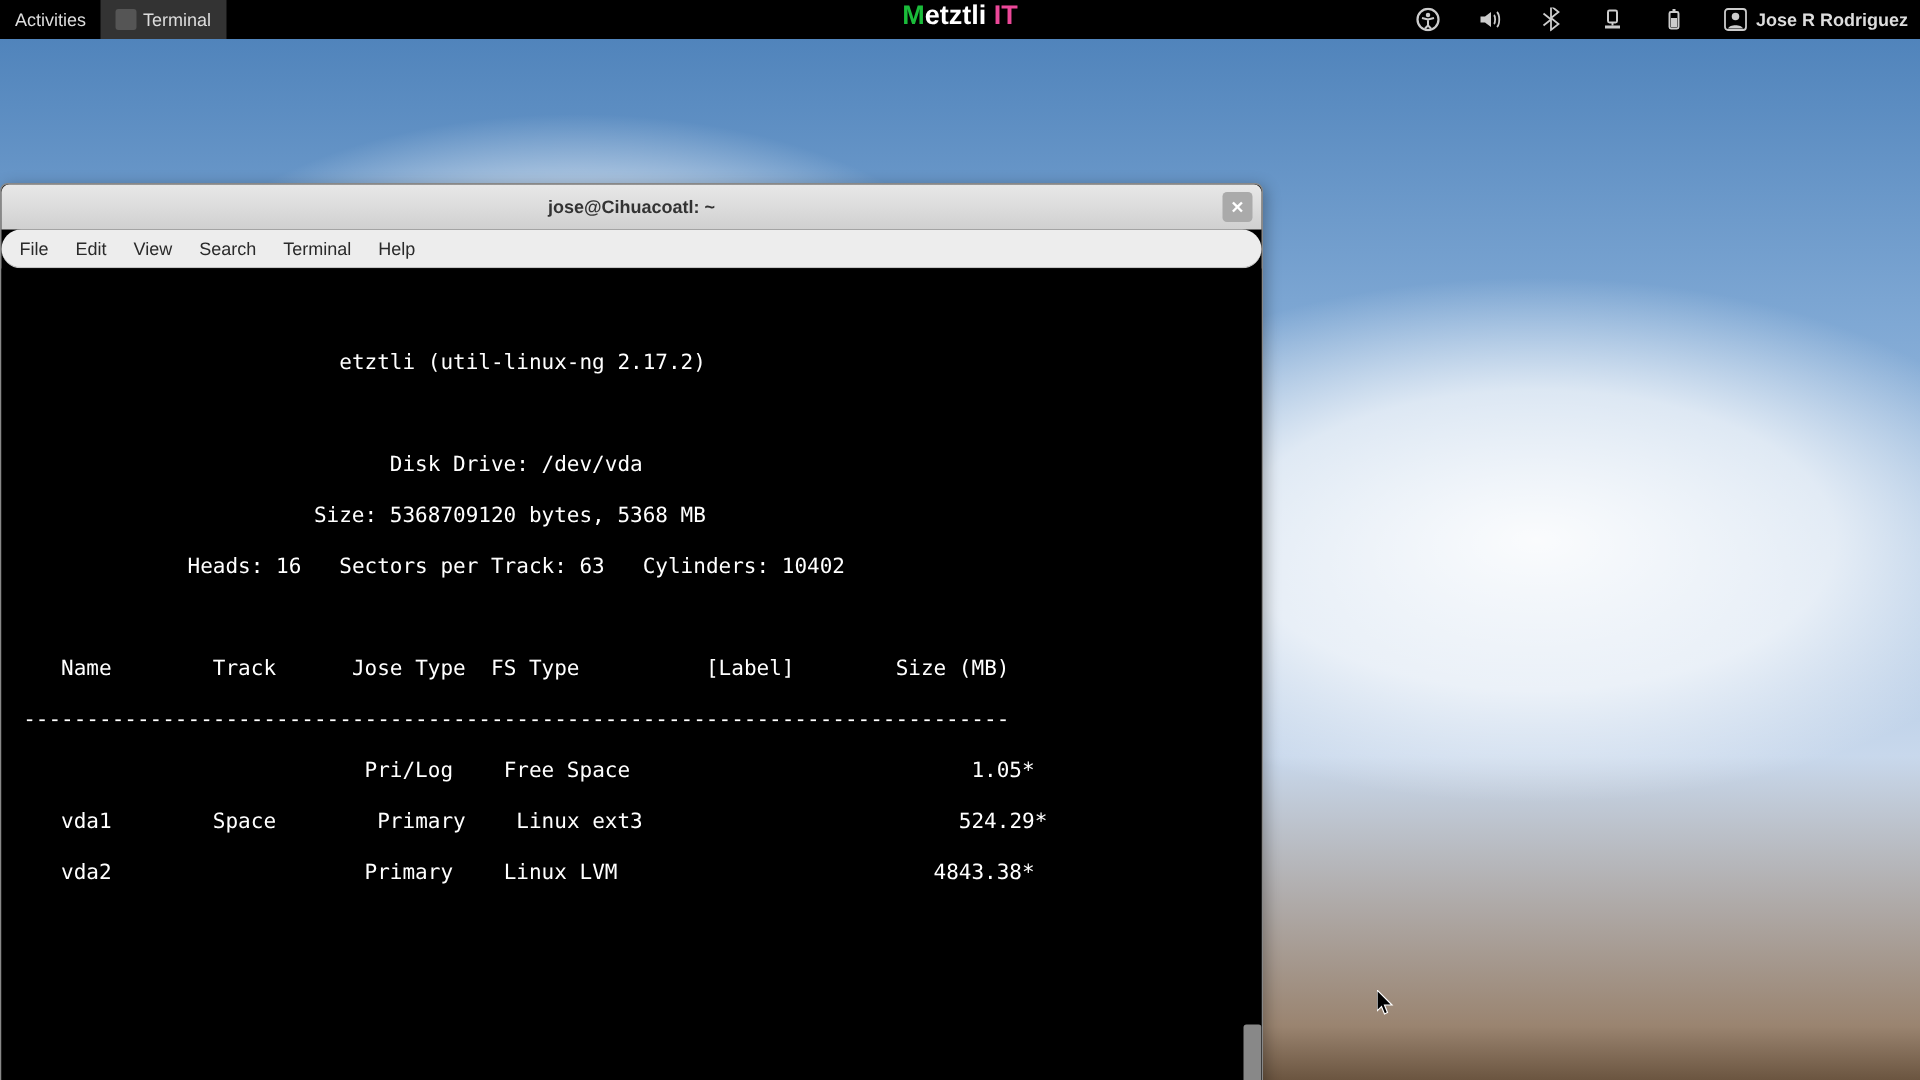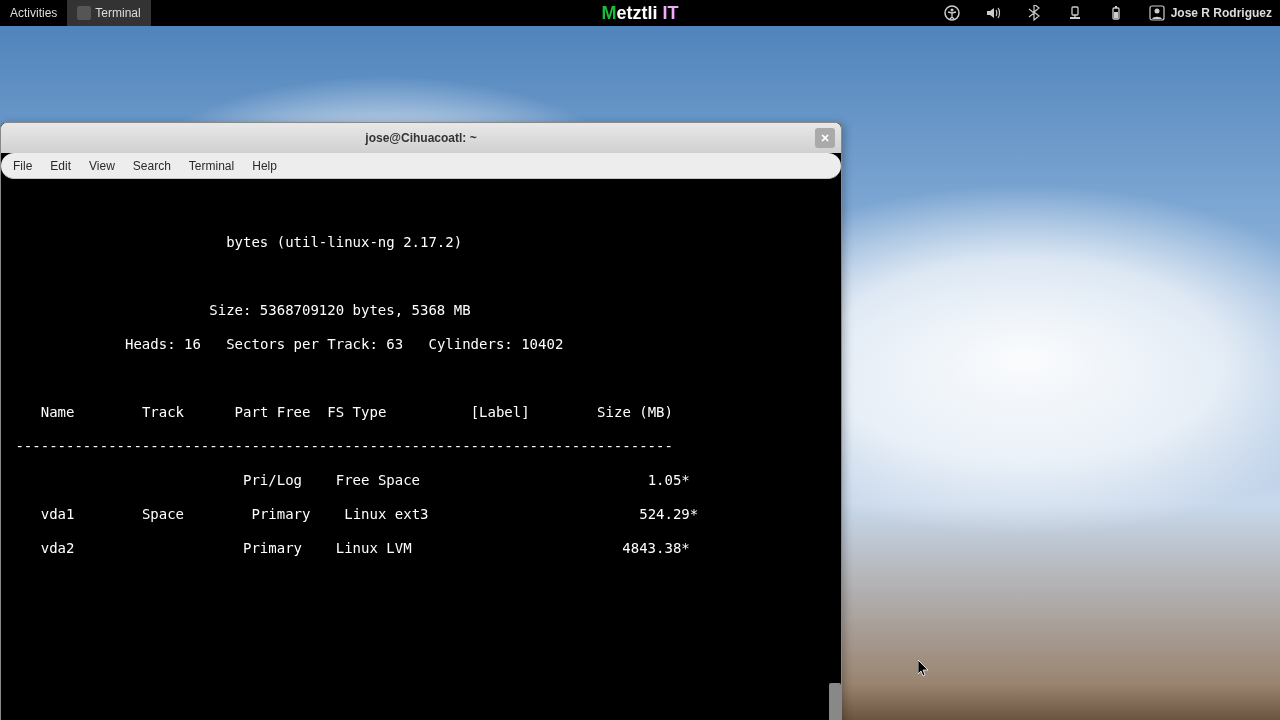--- a/index.html
+++ b/index.html
@@ -12,30 +12,30 @@
     background: 
       radial-gradient(ellipse 400px 200px at 30% 30%, rgba(255,255,255,0.9) 0%, rgba(255,255,255,0.6) 40%, transparent 70%),
       radial-gradient(ellipse 500px 250px at 80% 50%, rgba(255,255,255,0.95) 0%, rgba(255,255,255,0.7) 40%, transparent 70%),
       radial-gradient(ellipse 300px 150px at 10% 70%, rgba(255,255,255,0.8) 0%, transparent 70%),
       linear-gradient(to bottom, #4a7fb8 0%, #7fa8d4 30%, #c8d8ec 70%, #9a8470 95%, #6b5540 100%);
   }
   
   .topbar {
     position: relative; z-index: 10;
     height: 26px; background: #000; color: #ddd;
-    display: flex; align-items: center; font-size: 12px;
+    display: flex; font-size: 12px;
   }
   .topbar-left { display: flex; align-items: center; }
   .topbar-item { padding: 0 10px; height: 26px; display: flex; align-items: center; cursor: pointer; }
   .topbar-item.active { background: #333; }
   .topbar-app-icon { width: 14px; height: 14px; background: #555; margin-right: 4px; border-radius: 2px; }
   .topbar-center { position: absolute; left: 50%; transform: translateX(-50%); font-weight: bold; font-size: 18px; }
   .brand-m { color: #1abc3a; }
   .brand-mid { color: #fff; }
-  .brand-it { color: #f0abfc; }
+  .brand-it { color: #ec4899; }
   .topbar-right { margin-left: auto; display: flex; align-items: center; gap: 25px; padding-right: 8px; }
   .status-icon { width: 16px; height: 16px; display: inline-flex; align-items: center; justify-content: center; fill: #ccc; color: #ccc; font-size: 14px; }
   .user-block { display: flex; align-items: center; gap: 6px; font-size: 12px; font-weight: bold; }
   
   .terminal-window {
     position: absolute; left: 0; top: 122px; width: 842px; height: 622px;
     background: #000; border: 1px solid #888; border-radius: 5px 5px 0 0;
     box-shadow: 2px 2px 10px rgba(0,0,0,0.3);
     z-index: 5;
     display: flex; flex-direction: column;
@@ -141,26 +141,27 @@
   <div class="menubar">
     <div class="menu-item">File</div>
     <div class="menu-item">Edit</div>
     <div class="menu-item">View</div>
     <div class="menu-item">Search</div>
     <div class="menu-item">Terminal</div>
     <div class="menu-item">Help</div>
   </div>
   <div class="term-body">
 <div class="term-line"> </div>
-<div class="term-line">                          <span>bytes (util-linux-ng 2.17.2)</span></div>
+<div class="term-line">                          <span>etztli (util-linux-ng 2.17.2)</span></div>
 <div class="term-line"> </div>
+<div class="term-line">                              <span>Disk Drive: /dev/vda</span></div>
 <div class="term-line">                        <span>Size: 5368709120 bytes, 5368 MB</span></div>
 <div class="term-line">              <span>Heads: 16   Sectors per Track: 63   Cylinders: 10402</span></div>
 <div class="term-line"> </div>
-<div class="term-line">    <span>Name</span>        <span>Track</span>      <span>Part Free</span>  <span>FS Type</span>          <span>[Label]</span>        <span>Size (MB)</span></div>
+<div class="term-line">    <span>Name</span>        <span>Track</span>      <span>Jose Type</span>  <span>FS Type</span>          <span>[Label]</span>        <span>Size (MB)</span></div>
 <div class="term-line"> ------------------------------------------------------------------------------</div>
 <div class="term-line">                            <span>Pri/Log</span>    <span>Free Space</span>                           <span>1.05*</span></div>
 <div class="term-line">    <span>vda1</span>        <span>Space</span>        <span>Primary</span>    <span>Linux ext3</span>                         <span>524.29*</span></div>
 <div class="term-line">    <span>vda2</span>                    <span>Primary</span>    <span>Linux LVM</span>                         <span>4843.38*</span></div>
 <div class="term-line"> </div>
 <div class="term-line"> </div>
 <div class="term-line"> </div>
 <div class="term-line"> </div>
 
 

